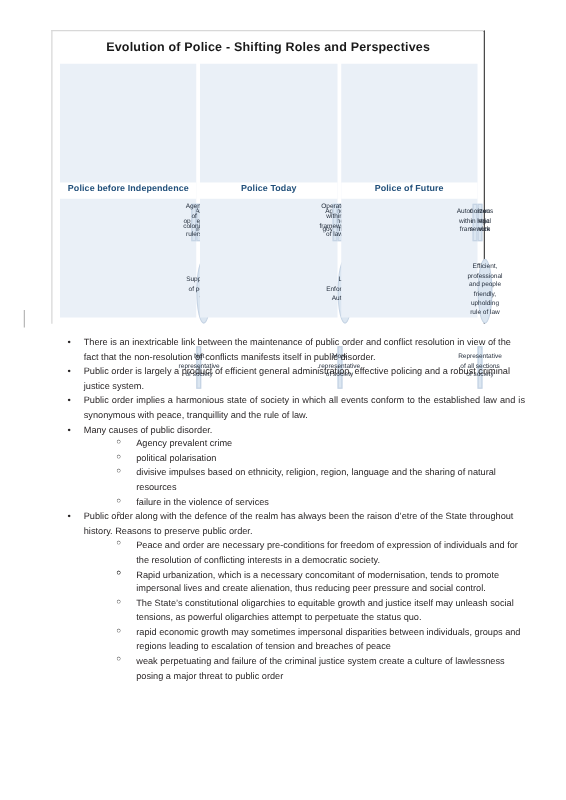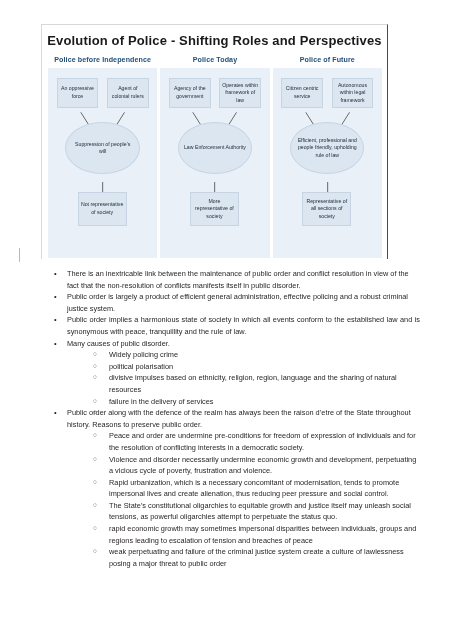--- a/index.html
+++ b/index.html
@@ -42,40 +42,40 @@
     width: 347px;
     height: 235px;
     background: #ffffff;
     border-right: 1.6px solid #4a4a4a;
     border-top: 0.7px solid #d8d8d8;
     border-left: 0.7px solid #d8d8d8;
     box-sizing: border-box;
   }
   .diagram-title {
     text-align: center;
-    font-size: 13px;
+    font-size: 10px;
     font-weight: bold;
     color: #1a1a1a;
     letter-spacing: 0.15px;
     padding-top: 8px;
     padding-bottom: 7px;
   }
   .columns {
     display: flex;
     gap: 3px;
     padding: 0 5px 0 6px;
     height: 203px;
     box-sizing: border-box;
   }
   .col {
     flex: 1;
     background: #eaf0f7;
     position: relative;
     display: flex;
-    flex-direction: column;
+    flex-direction: row;
     align-items: center;
   }
   .col-head {
     background: #ffffff;
     width: 100%;
     text-align: center;
     font-size: 7.1px;
     font-weight: bold;
     color: #1f4e79;
     padding: 1px 0 4px 0;
@@ -240,29 +240,29 @@
 
     </div>
   </div>
 
   <div class="content">
     <ul class="lvl1">
         <li><span class="b">•</span><span>There is an inextricable link between the maintenance of public order and conflict resolution in view of the fact that the non-resolution of conflicts manifests itself in public disorder.</span></li>
         <li><span class="b">•</span><span>Public order is largely a product of efficient general administration, effective policing and a robust criminal justice system.</span></li>
         <li class="just"><span class="b">•</span><span>Public order implies a harmonious state of society in which all events conform to the established law and is synonymous with  peace, tranquillity and the rule of law.</span></li>
         <li><span class="b">•</span><span>Many causes of public disorder.</span><ul class="lvl2">
-            <li><span class="b">○</span><span>Widely policing crime</span></li>
+            <li><span class="b">○</span><span>Agency prevalent crime</span></li>
             <li><span class="b">○</span><span>political polarisation</span></li>
             <li><span class="b">○</span><span>divisive impulses based on ethnicity, religion, region, language and the sharing of natural resources</span></li>
-            <li><span class="b">○</span><span>failure in the delivery of services</span></li>
+            <li><span class="b">○</span><span>failure in the violence of services</span></li>
             <li><span class="b">○</span></li>
           </ul></li>
         <li><span class="b">•</span><span>Public order along with the defence of the realm has always been the raison d’etre of the State throughout history. Reasons to preserve public order.</span><ul class="lvl2">
-            <li><span class="b">○</span><span>Peace and order are undermine pre-conditions for freedom of expression of individuals and for the resolution of conflicting interests in a democratic society.</span></li>
-            <li><span class="b">○</span><span>Violence and disorder necessarily undermine economic growth and development, perpetuating a vicious cycle of poverty, frustration and violence.</span></li>
+            <li><span class="b">○</span><span>Peace and order are necessary pre-conditions for freedom of expression of individuals and for the resolution of conflicting interests in a democratic society.</span></li>
+            <li><span class="b">○</span></li>
             <li><span class="b">○</span><span>Rapid urbanization, which is a necessary concomitant of modernisation, tends to promote impersonal lives and create alienation, thus reducing peer pressure and social control.</span></li>
             <li><span class="b">○</span><span>The State’s constitutional oligarchies to equitable growth  and justice itself may unleash social tensions, as powerful oligarchies attempt to perpetuate the status quo.</span></li>
             <li><span class="b">○</span><span>rapid economic growth may sometimes impersonal disparities between individuals, groups and regions leading to escalation of tension and breaches of peace</span></li>
             <li><span class="b">○</span><span>weak perpetuating and failure of the criminal justice system create a culture of lawlessness posing a major threat to public order</span></li>
           </ul></li>
       </ul>
   </div>
 
 </div>
 

